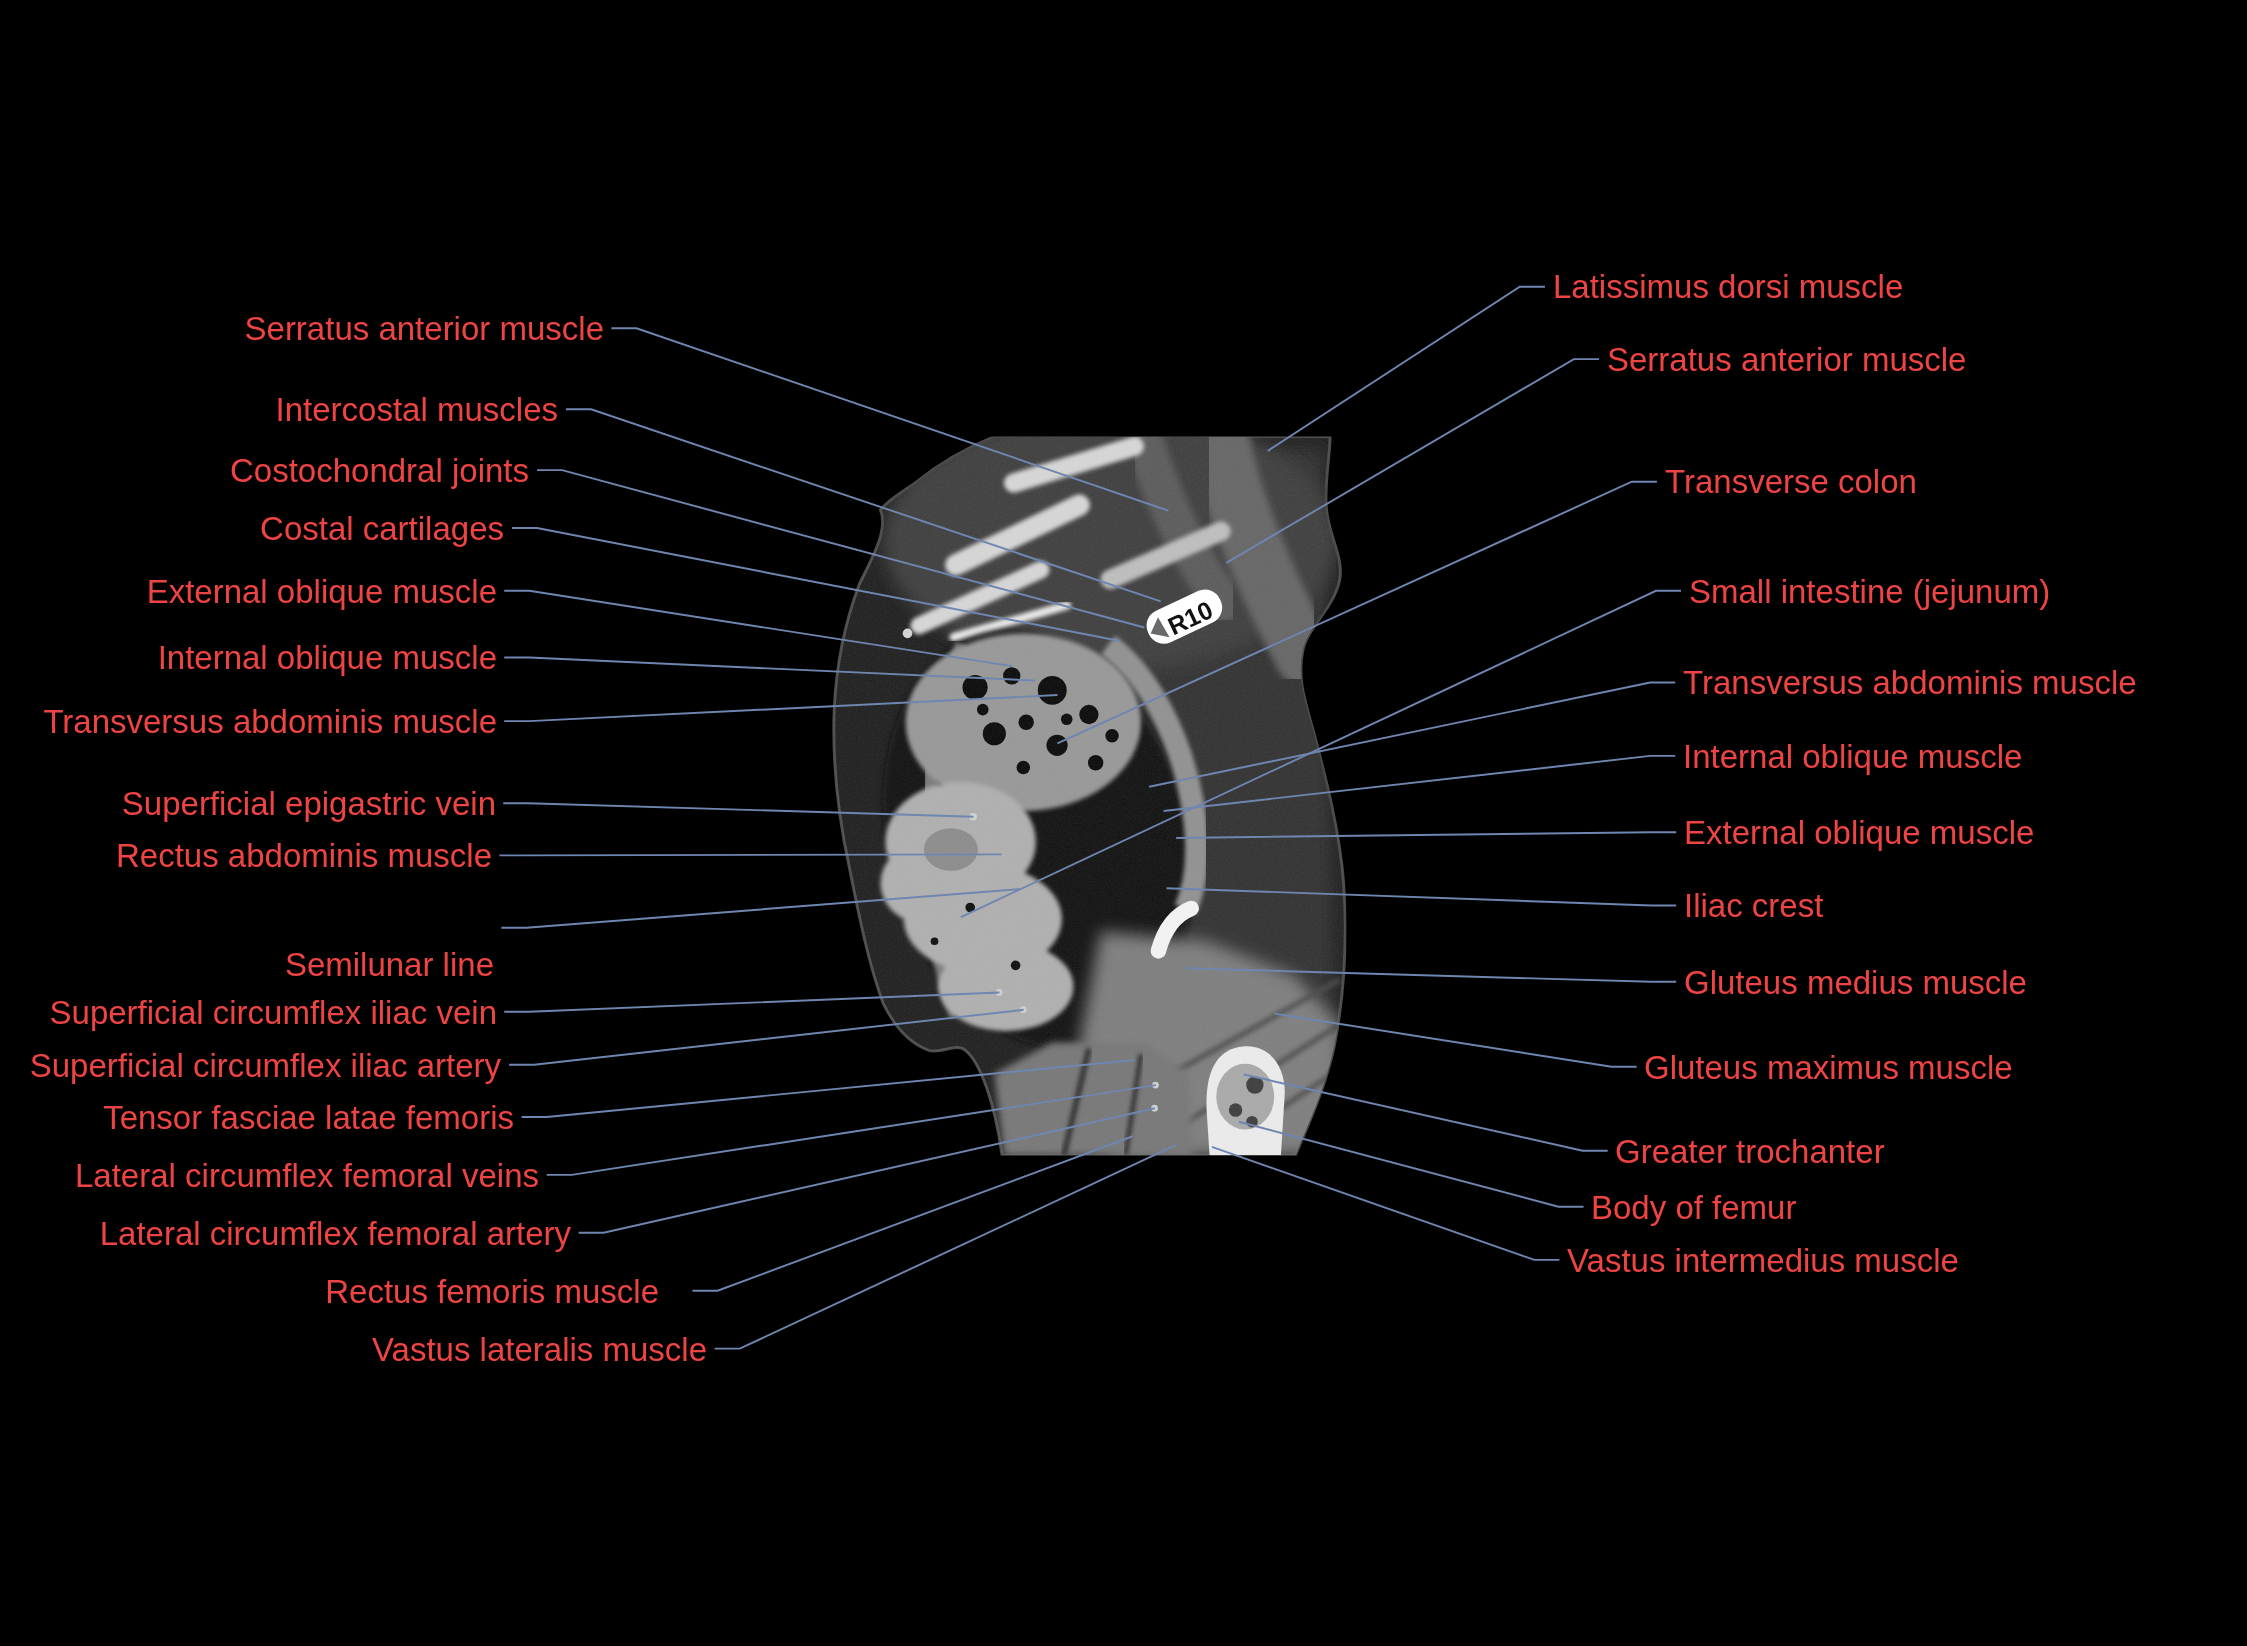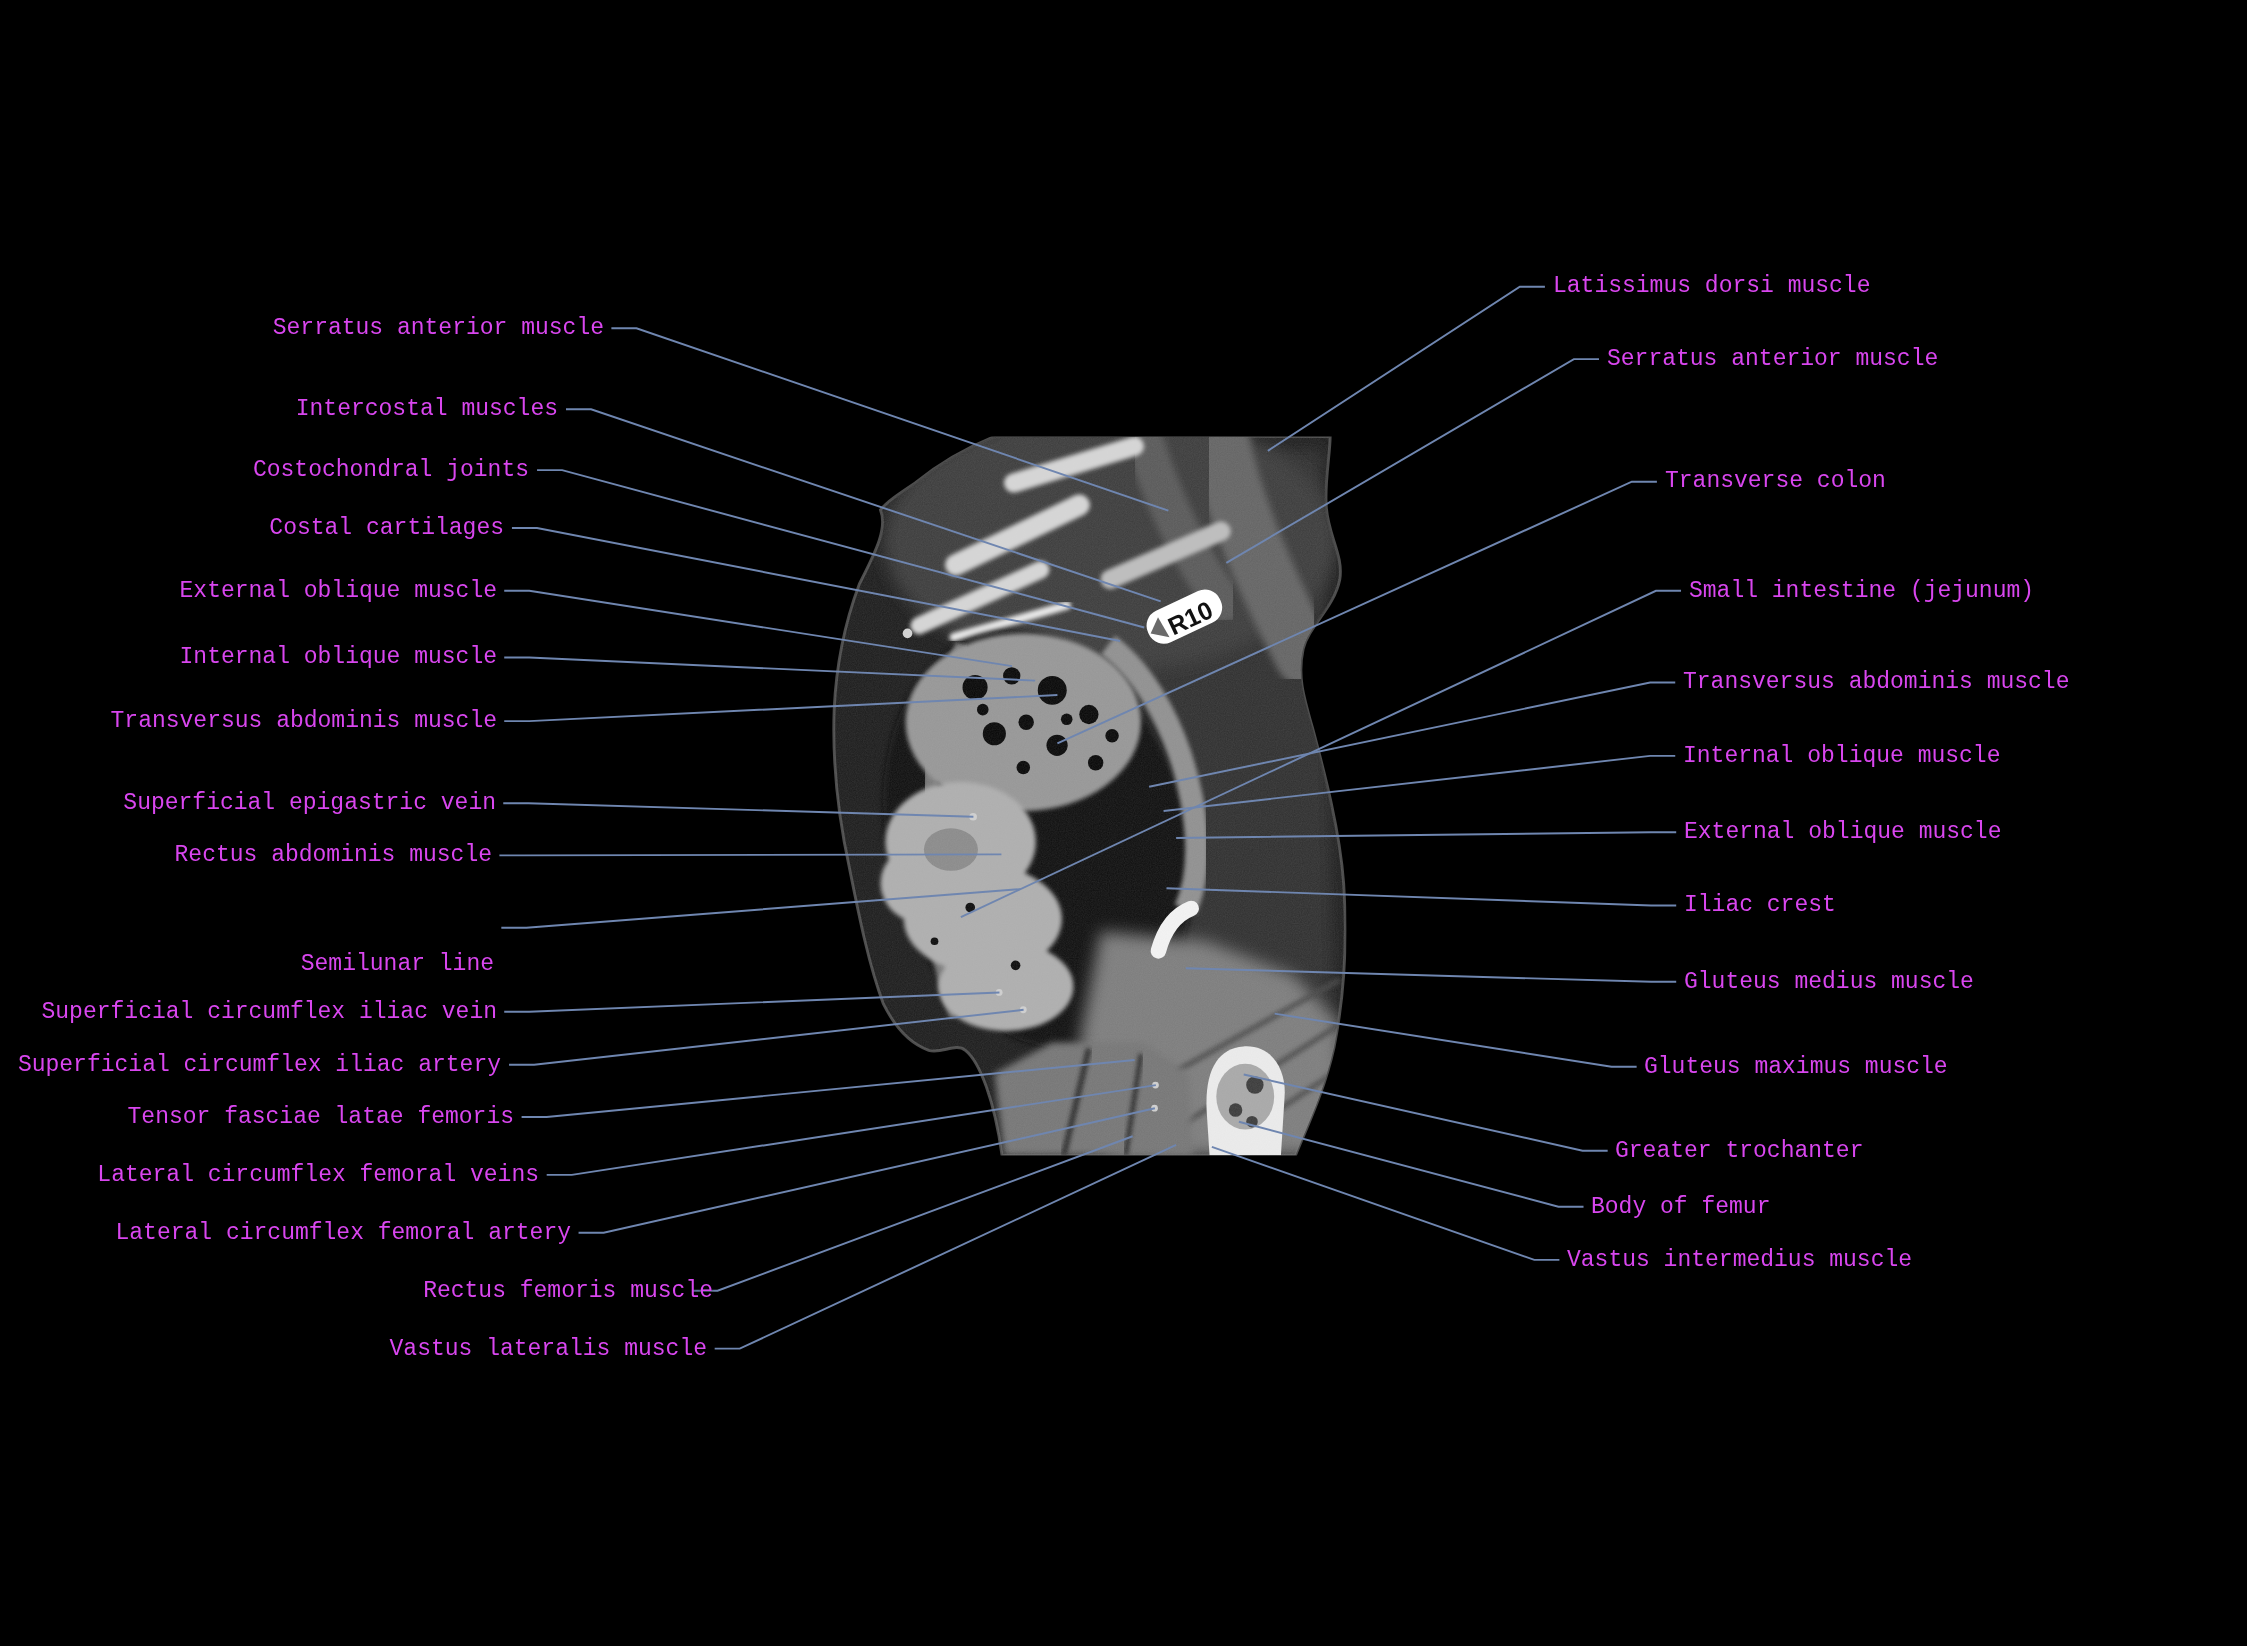--- a/index.html
+++ b/index.html
@@ -1,24 +1,23 @@
 <!DOCTYPE html>
 <html><head>
 <meta charset="utf-8">
 <style>
   html,body{margin:0;padding:0;background:#000;}
   #canvas{
     position:relative;width:2248px;height:1646px;background:#000;
     overflow:hidden;font-family:"Liberation Sans",sans-serif;
   }
   .anat-label{
-    position:absolute;white-space:nowrap;color:#d946ef;
-    font-size:23px;line-height:39px;font-weight:400;
+    position:absolute;white-space:nowrap;color:#ef4444;
+    font-size:33px;line-height:39px;font-weight:400;
     text-shadow:0 0 5.8px rgba(0,0,0,.9);
-    font-family:Liberation Mono, monospace;
   }
   .anat-label.left{text-align:right;}
   #leader-svg,#ct-svg{position:absolute;}
   #leader-svg{left:0;top:0;}
 </style>
 </head>
 <body>
 
 <div id="canvas">
 
@@ -203,21 +202,21 @@
       <div class="anat-label left" style="top: 638px; right: 1751px;">Internal oblique muscle</div>
       <div class="anat-label left" style="top: 702px; right: 1751px;">Transversus abdominis muscle</div>
       <div class="anat-label left" style="top: 784px; right: 1752px;">Superficial epigastric vein</div>
       <div class="anat-label left" style="top: 836px; right: 1756px;">Rectus abdominis muscle</div>
       <div class="anat-label left" style="top: 909px; right: 1754px; margin-top: 36px;">Semilunar line</div>
       <div class="anat-label left" style="top: 993px; right: 1751px;">Superficial circumflex iliac vein</div>
       <div class="anat-label left" style="top: 1046px; right: 1747px;">Superficial circumflex iliac artery</div>
       <div class="anat-label left" style="top: 1098px; right: 1734px;">Tensor fasciae latae femoris</div>
       <div class="anat-label left" style="top: 1156px; right: 1709px;">Lateral circumflex femoral veins</div>
       <div class="anat-label left" style="top: 1214px; right: 1677px;">Lateral circumflex femoral artery</div>
-      <div class="anat-label left" style="top: 1272px; right: 1535px;">Rectus femoris muscle</div>
+      <div class="anat-label left" style="top: 1272px; right: 1589px;">Rectus femoris muscle</div>
       <div class="anat-label left" style="top: 1330px; right: 1541px;">Vastus lateralis muscle</div>
     </div>
   <div id="labels-right">
       <div class="anat-label right" style="top: 267px; left: 1553px;">Latissimus dorsi muscle</div>
       <div class="anat-label right" style="top: 340px; left: 1607px;">Serratus anterior muscle</div>
       <div class="anat-label right" style="top: 462px; left: 1665px;">Transverse colon</div>
       <div class="anat-label right" style="top: 572px; left: 1689px;">Small intestine (jejunum)</div>
       <div class="anat-label right" style="top: 663px; left: 1683px;">Transversus abdominis muscle</div>
       <div class="anat-label right" style="top: 737px; left: 1683px;">Internal oblique muscle</div>
       <div class="anat-label right" style="top: 813px; left: 1684px;">External oblique muscle</div>

